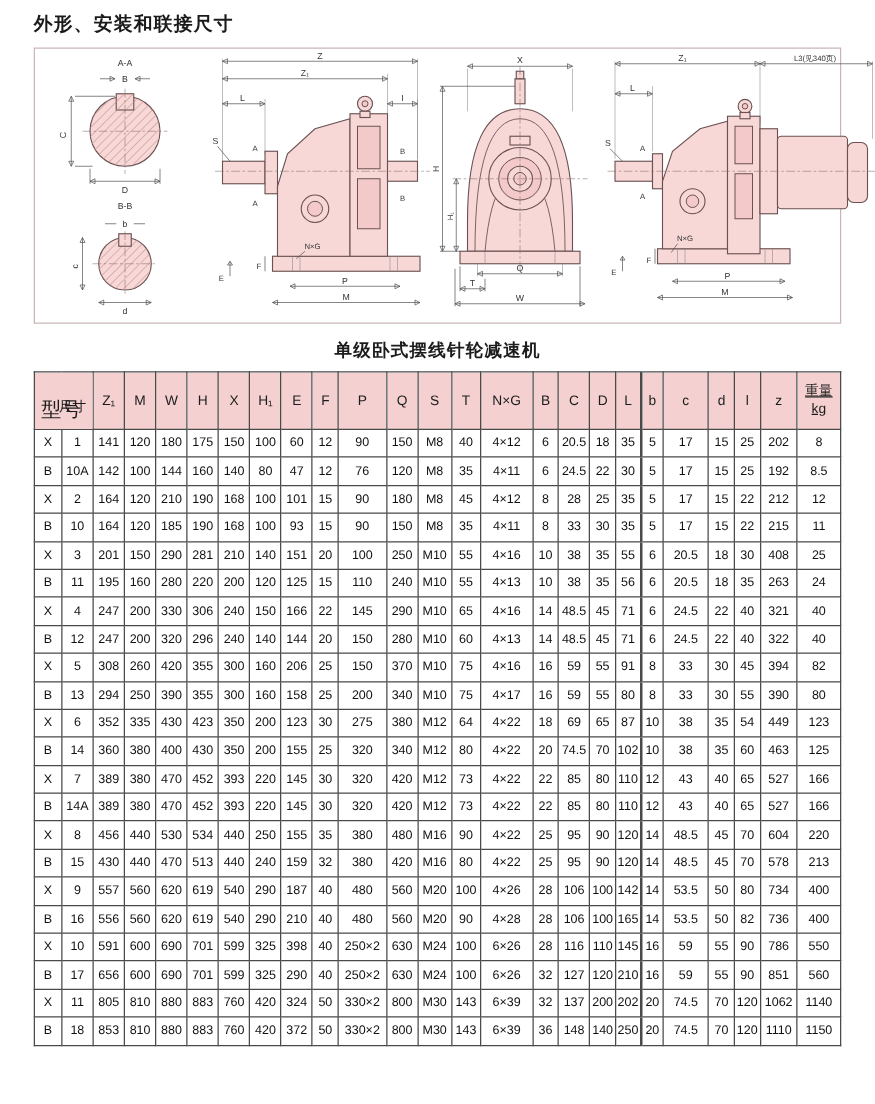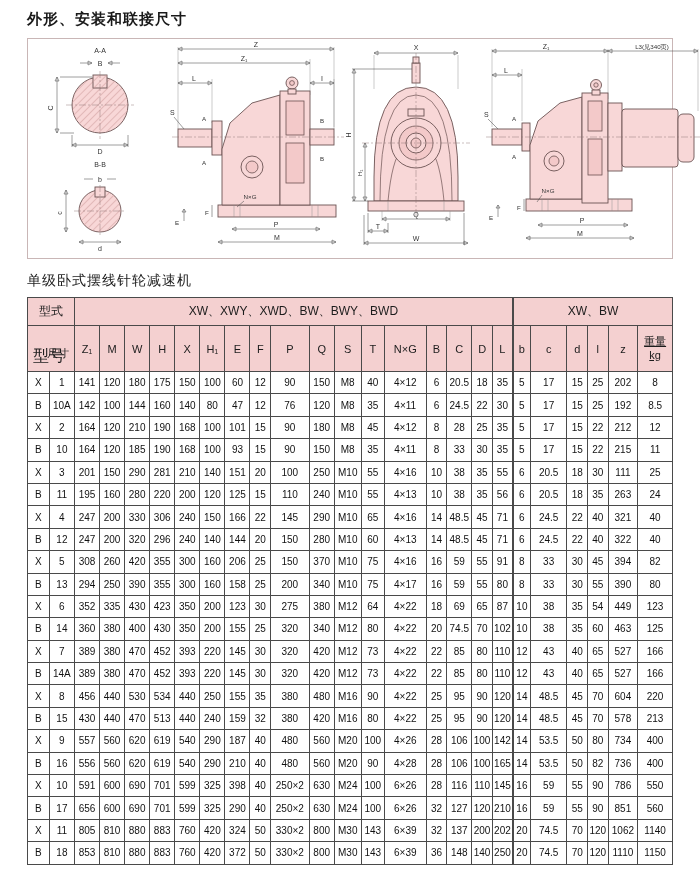--- a/index.html
+++ b/index.html
@@ -20,22 +20,23 @@
     height: 221px; position: relative;
     margin-bottom: 13px;
     background: #fff;
   }
   .diagram-box svg { position: absolute; top: 0; }
   .svg-sections { left: 8px; }
   .svg-side { left: 136px; }
   .svg-front { left: 318px; }
   .svg-motor { left: 452px; }
   .sub-title {
-    font-size: 14px; font-weight: normal; letter-spacing: 1px;
+    font-size: 14px; font-weight: bold; letter-spacing: 1px;
     margin: 0 0 7px 0;
+    text-align: center;
   }
   table.spec {
     width: 100%; border-collapse: collapse; table-layout: fixed;
   }
   table.spec th, table.spec td {
     border: 1px solid #4a4a4a;
     text-align: center; vertical-align: middle;
     overflow: hidden;
   }
   table.spec thead th {
@@ -254,25 +255,20 @@
         <col style="width:3.2%">
       <col style="width:3.2%">
         <col style="width:2.7%">
         <col style="width:5.7%">
         <col style="width:3.2%">
       <col style="width:3.2%">
         <col style="width:4.6%">
         <col style="width:5.4%">
     </colgroup>
     <thead>
-      <tr class="ghead">
-        <th colspan="2">型式</th>
-        <th colspan="17">XW、XWY、XWD、BW、BWY、BWD</th>
-        <th colspan="6" class="group-sep">XW、BW</th>
-      </tr>
       <tr class="chead">
         <th colspan="2" class="diag">
           <span class="corner-top">尺寸</span>
           <span class="corner-bottom">型号</span>
         </th>
         <th>Z₁</th>
         <th>M</th>
         <th>W</th>
         <th>H</th>
         <th>X</th>
@@ -423,21 +419,21 @@
           <td>55</td>
           <td>4×16</td>
           <td>10</td>
           <td>38</td>
           <td>35</td>
           <td>55</td>
           <td class="group-sep">6</td>
           <td>20.5</td>
           <td>18</td>
           <td>30</td>
-          <td>111</td>
+          <td>408</td>
           <td>25</td>
         </tr>
         <tr>
           <td>B</td>
           <td>11</td>
           <td>195</td>
           <td>160</td>
           <td>280</td>
           <td>220</td>
           <td>200</td>

